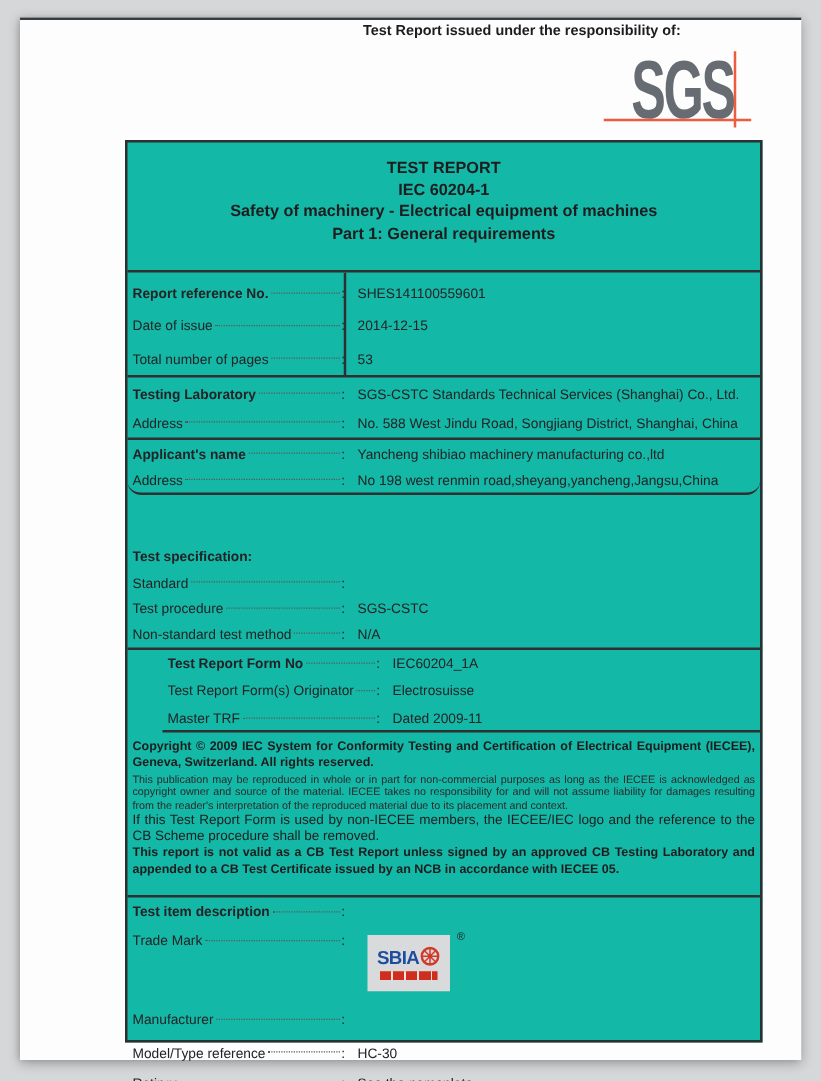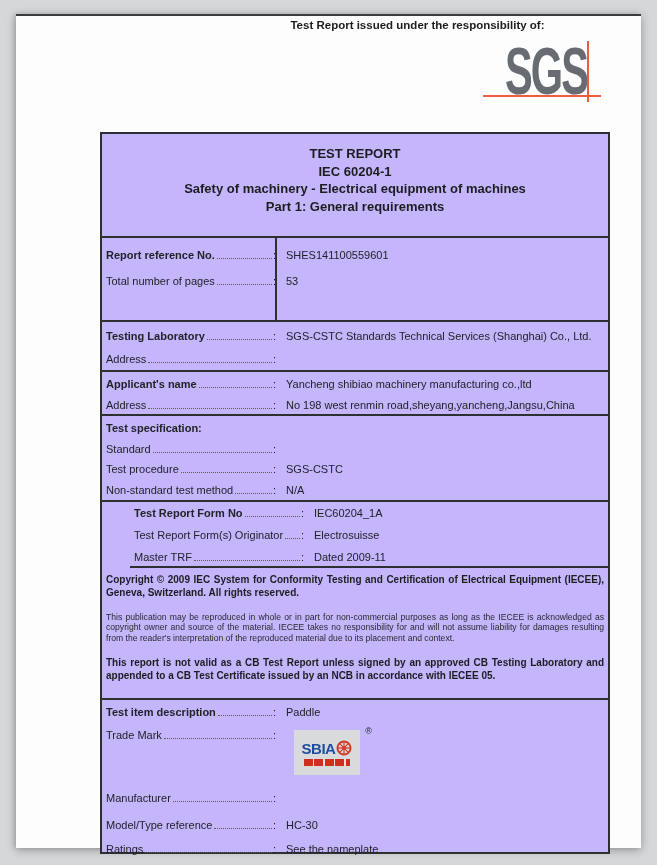--- a/index.html
+++ b/index.html
@@ -29,58 +29,58 @@
     position:absolute; top:22px; left:489px;
     font-size:66px; font-weight:bold; color:#666c72;
     letter-spacing:-3px; line-height:1;
     transform:scaleX(0.63); transform-origin:left top;
   }
   .sgs-underline { position:absolute; top:79px; left:467px; width:118px; height:2px; background:#ee5b3e; }
   .sgs-vline     { position:absolute; top:25px; left:571px; width:2px; height:61px; background:#ee5b3e; }
 
   
   .doc-table {
-    position:absolute; top:116px; left:84px; width:510px; height:722px;
-    border:2px solid #2d2f31; box-sizing:border-box; background:#c4b5fd;
+    position:absolute; top:96px; left:84px; width:510px; height:722px;
+    border:2px solid #2d2f31; box-sizing:border-box; background:#14b8a6;
   }
   .section { box-sizing:border-box; border-bottom:2px solid #2d2f31; overflow:hidden; }
   .section:last-child { border-bottom:none; }
 
   .sec-title { height:104px; text-align:center; padding-top:11px; }
   .title-line { font-size:13px; font-weight:bold; line-height:17.5px; color:#1d1d1f; }
 
   .t-row { display:flex; align-items:center; padding-left:4px; }
-  .lbl { width:172px; min-width:172px; box-sizing:border-box; display:flex; align-items:flex-end; padding-right:2px; }
+  .lbl { width:172px; min-width:172px; box-sizing:border-box; display:flex; align-items:center; padding-right:2px; }
   .lbl-text { font-size:11px; color:#222326; white-space:nowrap; overflow:hidden; }
   .bold { font-weight:bold; }
   .dots { flex:1; min-width:4px; border-bottom:1.5px dotted #5a5a5a; margin:0 1px 2px 2px; }
   .colon { font-size:11px; color:#222326; }
   .val { flex:1; font-size:11px; color:#222326; padding-left:8px; white-space:nowrap; }
 
   .sec-a { height:84px; padding-top:4px; position:relative; }
   .sec-a .t-row { height:26.3px; }
   .sec-a::before { content:""; position:absolute; left:173px; top:0; bottom:0; width:1.5px; background:#2d2f31; }
   .sec-b { height:50px; padding-top:2px; }
   .sec-b .t-row { height:23px; }
-  .sec-c { height:44px; padding-top:1px; }
+  .sec-c { height:44px; padding-top:1px;border-radius:11px; }
   .sec-c .t-row { height:21px; }
-  .sec-d { height:86px; padding-top:2px; }
+  .sec-d { height:86px; padding-top:2px;margin-top:38px; }
   .sec-d .t-row { height:20.5px; }
   .sec-e { height:66px;margin-left:28px; }
   .sec-e .t-row { height:22px; }
   .sec-f { height:132px; padding:5px 4px 0 4px; }
   .sec-g { height:180px; }
   .sec-g .t-row:nth-child(1) { height:24px; }
   .sec-g .t-row:nth-child(2) { height:56px; align-items:flex-start; padding-top:5px; }
   .sec-g .t-row:nth-child(3) { height:26px; }
   .sec-g .t-row:nth-child(4) { height:27px; }
   .sec-g .t-row:nth-child(5) { height:21px; }
 
   .cp-bold    { font-size:10px; font-weight:bold; line-height:13px; text-align:justify; margin:0; color:#1d1d1f; }
-  .cp-small   { font-size:8.6px; line-height:10.4px; text-align:justify; margin:13px 0; color:#2a2a2c; }
+  .cp-small   { font-size:8.6px; line-height:10.4px; text-align:justify; margin:1px 0; color:#2a2a2c; }
   .cp-regular { font-size:10.8px; line-height:13px; text-align:justify; margin:0; color:#1d1d1f; }
 
   
   .tm-box {
     position:relative; width:66px; height:45px; margin-left:8px; margin-top:1px;
     background:#d9dadb; display:flex; flex-direction:column; align-items:center; justify-content:center;
   }
   .tm-top { display:flex; align-items:center; }
   .tm-text { font-size:15px; font-weight:bold; letter-spacing:-0.5px; }
   .tm-wheel { margin-left:1px; display:inline-block; }
@@ -108,20 +108,28 @@
         <div class="t-row">
           <div class="lbl">
             <span class="lbl-text bold">Report reference No.</span>
             <span class="dots"></span>
             <span class="colon">:</span>
           </div>
           <div class="val">SHES141100559601</div>
         </div>
         <div class="t-row">
           <div class="lbl">
+            <span class="lbl-text">Date of issue</span>
+            <span class="dots"></span>
+            <span class="colon">:</span>
+          </div>
+          <div class="val">2014-12-15</div>
+        </div>
+        <div class="t-row">
+          <div class="lbl">
             <span class="lbl-text">Total number of pages</span>
             <span class="dots"></span>
             <span class="colon">:</span>
           </div>
           <div class="val">53</div>
         </div>
       </div>
       <div class="section sec-b">
         <div class="t-row">
           <div class="lbl">
@@ -130,20 +138,21 @@
             <span class="colon">:</span>
           </div>
           <div class="val">SGS-CSTC Standards Technical Services (Shanghai) Co., Ltd.</div>
         </div>
         <div class="t-row">
           <div class="lbl">
             <span class="lbl-text">Address</span>
             <span class="dots"></span>
             <span class="colon">:</span>
           </div>
+          <div class="val">No. 588 West Jindu Road, Songjiang District, Shanghai, China</div>
         </div>
       </div>
       <div class="section sec-c">
         <div class="t-row">
           <div class="lbl">
             <span class="lbl-text bold">Applicant's name</span>
             <span class="dots"></span>
             <span class="colon">:</span>
           </div>
           <div class="val">Yancheng shibiao machinery manufacturing co.,ltd</div>
@@ -210,30 +219,30 @@
             <span class="lbl-text">Master TRF</span>
             <span class="dots"></span>
             <span class="colon">:</span>
           </div>
           <div class="val">Dated 2009-11</div>
         </div>
       </div>
       <div class="section sec-f">
         <p class="cp-bold">Copyright © 2009 IEC System for Conformity Testing and Certification of Electrical Equipment (IECEE), Geneva, Switzerland. All rights reserved.</p>
         <p class="cp-small">This publication may be reproduced in whole or in part for non-commercial purposes as long as the IECEE is acknowledged as copyright owner and source of the material. IECEE takes no responsibility for and will not assume liability for damages resulting from the reader's interpretation of the reproduced material due to its placement and context.</p>
+        <p class="cp-regular">If this Test Report Form is used by non-IECEE members, the IECEE/IEC logo and the reference to the CB Scheme procedure shall be removed.</p>
         <p class="cp-bold">This report is not valid as a CB Test Report unless signed by an approved CB Testing Laboratory and appended to a CB Test Certificate issued by an NCB in accordance with IECEE 05.</p>
       </div>
       <div class="section sec-g">
         <div class="t-row">
           <div class="lbl">
             <span class="lbl-text bold">Test item description</span>
             <span class="dots"></span>
             <span class="colon">:</span>
           </div>
-          <div class="val">Paddle</div>
         </div>
         <div class="t-row">
           <div class="lbl">
             <span class="lbl-text">Trade Mark</span>
             <span class="dots"></span>
             <span class="colon">:</span>
           </div>
           <div class="val">
             <div class="tm-box" style="background: rgb(217, 218, 219);">
               <div class="tm-top">

